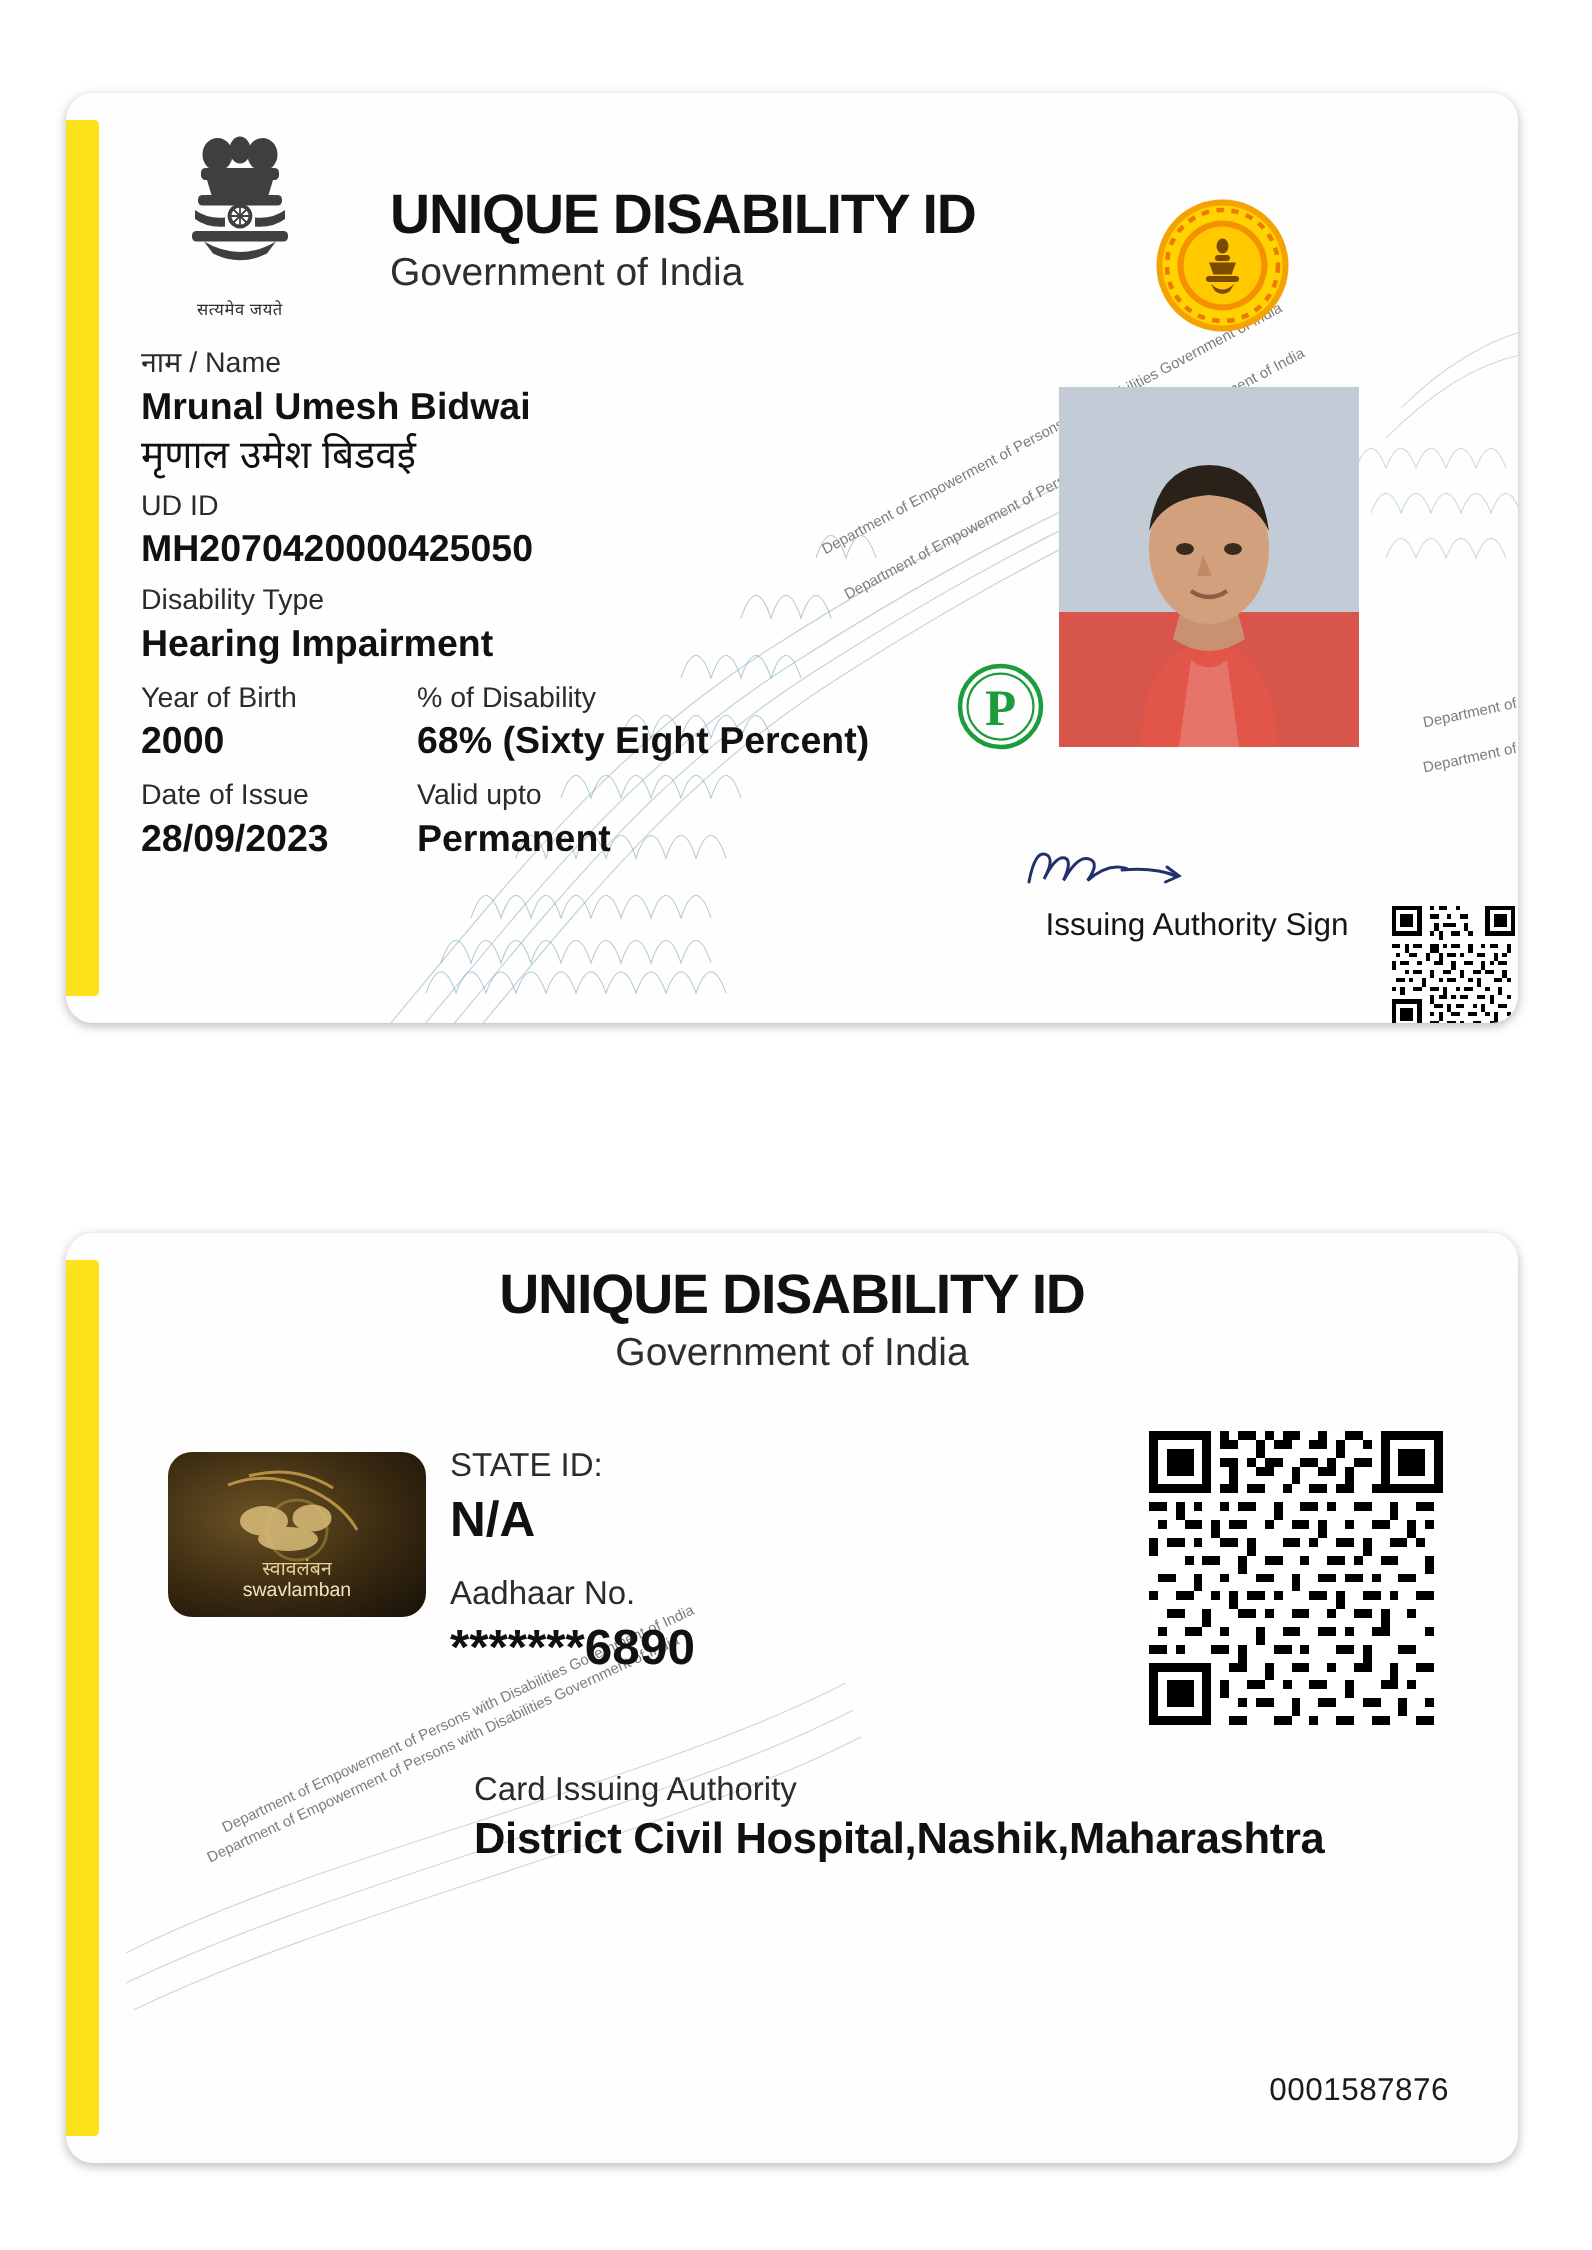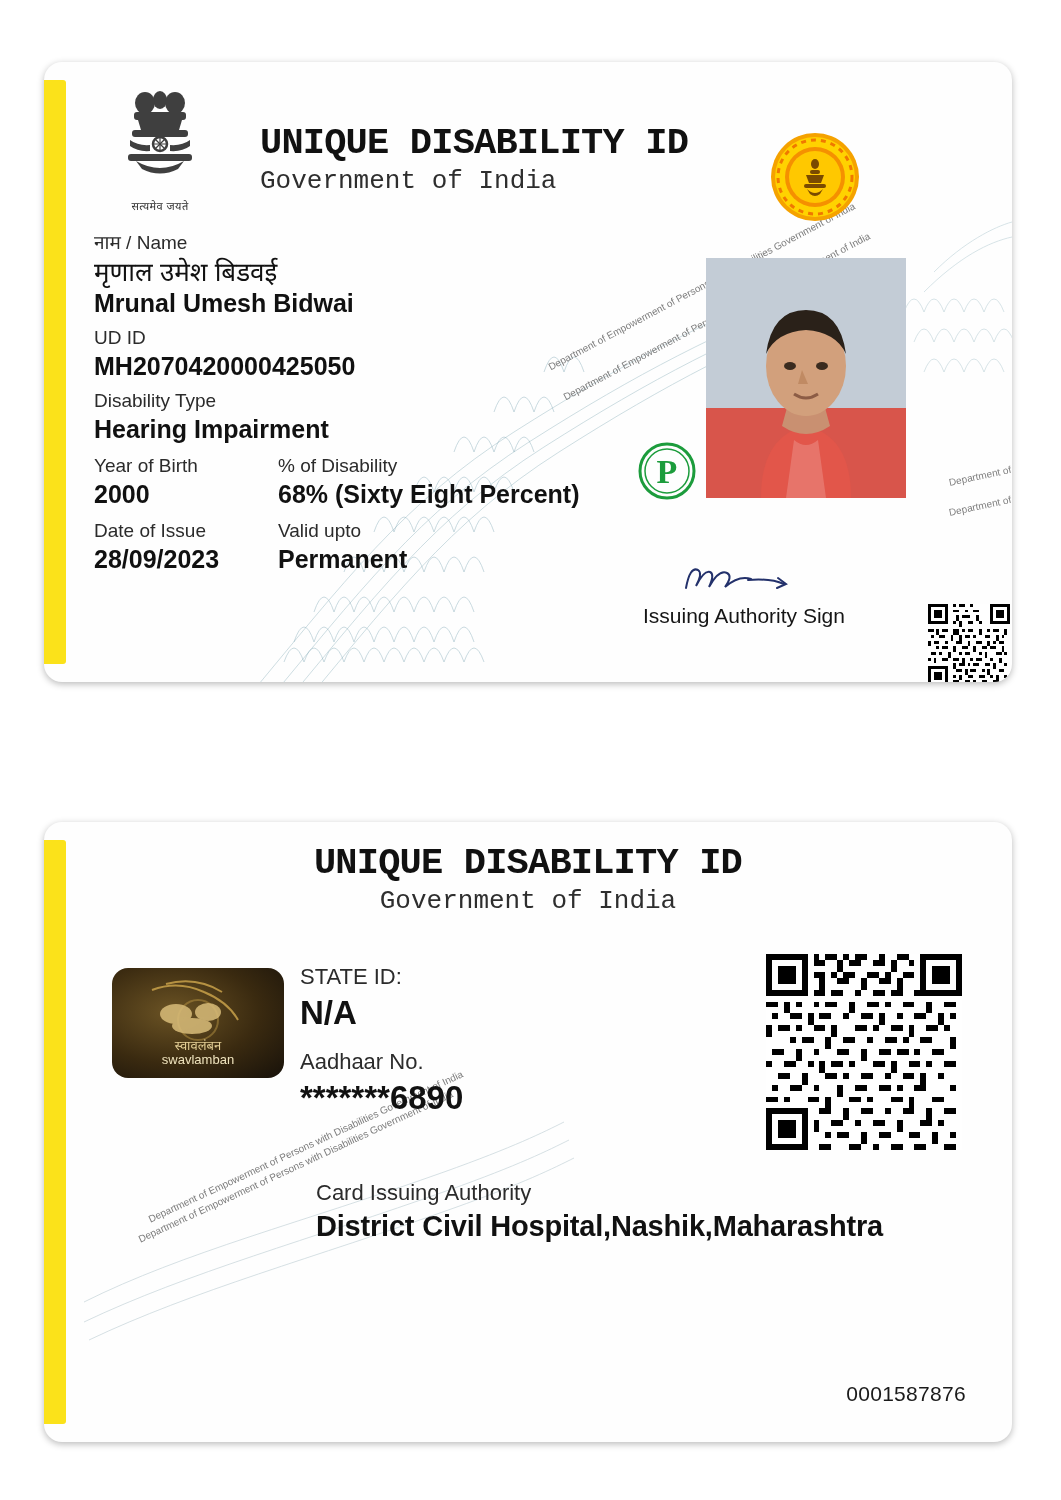--- a/index.html
+++ b/index.html
@@ -60,21 +60,20 @@
   .emblem .motto {
     font-size: 11px;
     color: #2c2c2c;
     letter-spacing: 0.4px;
     margin-top: 2px;
     font-family: Liberation Sans, sans-serif;
   }
 
   .title-block {
     position: absolute;
-    font-family: Liberation Mono, monospace;
   }
   #front-title { left: 216px; top: 62px; }
   .card-title {
     font-size: 37px;
     font-weight: bold;
     letter-spacing: -0.8px;
     color: #111;
     line-height: 1.05;
     white-space: nowrap;
   }
@@ -136,20 +135,21 @@
   .sign-area {
     position: absolute;
     left: 545px;
     top: 496px;
     width: 310px;
     text-align: center;
   }
   .sign-label {
     font-size: 21px;
     color: #151515;
+    text-align: right;
   }
   .sign-mark {
     height: 40px;
     margin-bottom: 2px;
   }
 
   .qr-front {
     position: absolute;
     left: 884px;
     top: 542px;
@@ -337,22 +337,22 @@
       <ellipse cx="84" cy="108" rx="6" ry="4" fill="#3a2b1f"></ellipse>
       <ellipse cx="116" cy="108" rx="6" ry="4" fill="#3a2b1f"></ellipse>
       <path d="M88 136 q12 8 24 0" stroke="#8c5c45" stroke-width="3" fill="none"></path>
       <path d="M96 112 l-4 14 h10 z" fill="#c08a63"></path>
       <path d="M88 182 q12 10 24 0 l8 58 h-40 z" fill="#ffffff" opacity="0.18"></path>
     </svg>
   </div>
 
   <div class="details">
     <div class="f-label">नाम / Name</div>
+    <div class="f-value">Mrunal Umesh Bidwai</div>
     <div class="f-value hindi">मृणाल उमेश बिडवई</div>
-    <div class="f-value">Mrunal Umesh Bidwai</div>
     <div class="f-label" style="margin-top:6px;">UD ID</div>
     <div class="f-value">MH2070420000425050</div>
     <div class="f-label" style="margin-top:6px;">Disability Type</div>
     <div class="f-value">Hearing Impairment</div>
 
     <div class="row2" style="margin-top:8px;">
       <div class="col-a">
         <div class="f-label">Year of Birth</div>
         <div class="f-value">2000</div>
       </div>

